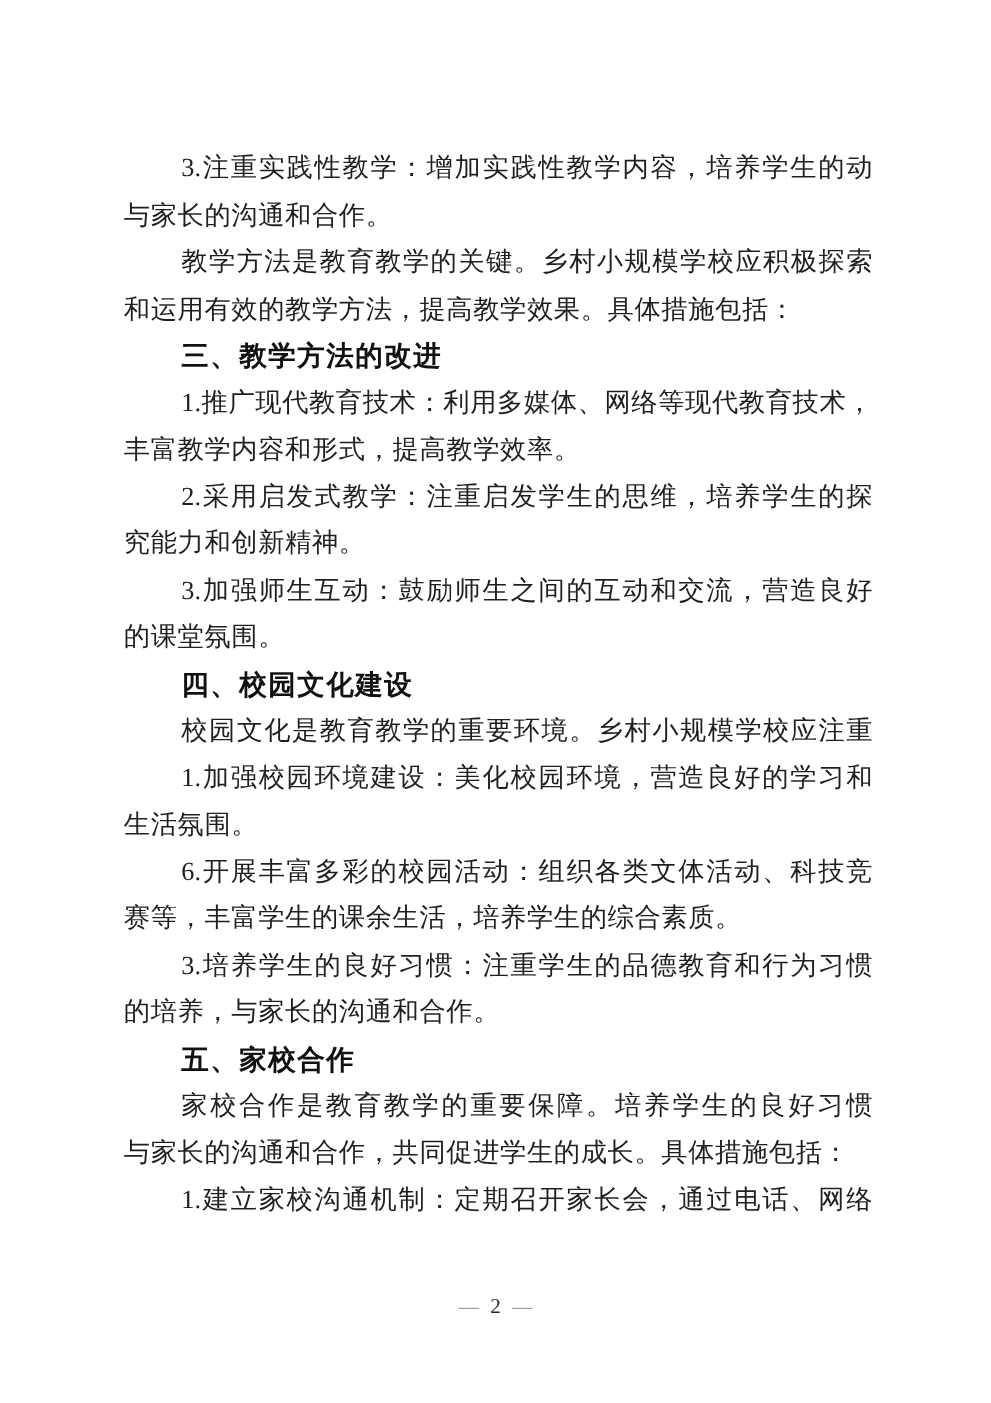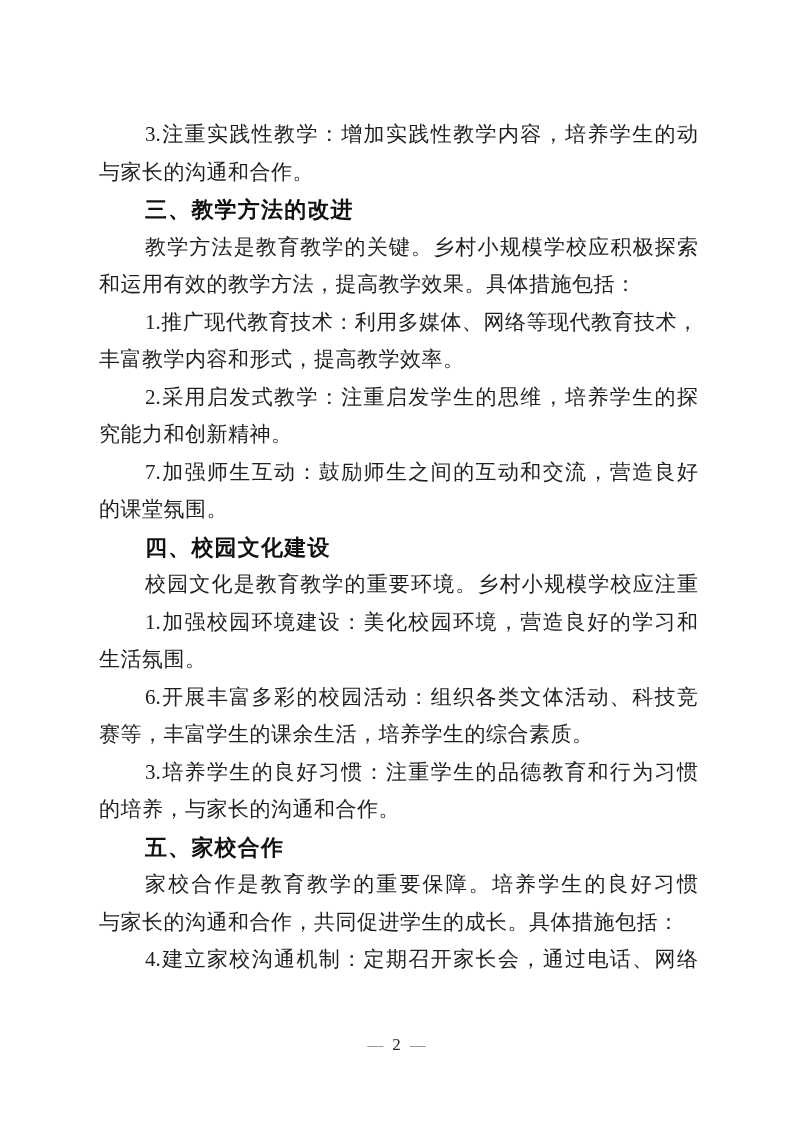--- a/index.html
+++ b/index.html
@@ -66,37 +66,37 @@
 </style>
 </head>
 <body>
 
 <div class="page">
   <div class="content" id="content">
       <div class="block paragraph">
         <div class="line indent fill">3.注重实践性教学：增加实践性教学内容，培养学生的动</div>
         <div class="line">与家长的沟通和合作。</div>
       </div>
-      <div class="block heading">
-        <div class="line indent">三、教学方法的改进</div>
-      </div>
       <div class="block paragraph">
         <div class="line indent fill">教学方法是教育教学的关键。乡村小规模学校应积极探索</div>
         <div class="line">和运用有效的教学方法，提高教学效果。具体措施包括：</div>
+      </div>
+      <div class="block heading">
+        <div class="line indent">三、教学方法的改进</div>
       </div>
       <div class="block paragraph">
         <div class="line indent fill">1.推广现代教育技术：利用多媒体、网络等现代教育技术，</div>
         <div class="line">丰富教学内容和形式，提高教学效率。</div>
       </div>
       <div class="block paragraph">
         <div class="line indent fill">2.采用启发式教学：注重启发学生的思维，培养学生的探</div>
         <div class="line">究能力和创新精神。</div>
       </div>
       <div class="block paragraph">
-        <div class="line indent fill">7.加强师生互动：鼓励师生之间的互动和交流，营造良好</div>
+        <div class="line indent fill">3.加强师生互动：鼓励师生之间的互动和交流，营造良好</div>
         <div class="line">的课堂氛围。</div>
       </div>
       <div class="block heading">
         <div class="line indent">四、校园文化建设</div>
       </div>
       <div class="block paragraph">
         <div class="line indent fill">校园文化是教育教学的重要环境。乡村小规模学校应注重</div>
       </div>
       <div class="block paragraph">
         <div class="line indent fill">1.加强校园环境建设：美化校园环境，营造良好的学习和</div>
@@ -111,19 +111,19 @@
         <div class="line">的培养，与家长的沟通和合作。</div>
       </div>
       <div class="block heading">
         <div class="line indent">五、家校合作</div>
       </div>
       <div class="block paragraph">
         <div class="line indent fill">家校合作是教育教学的重要保障。培养学生的良好习惯</div>
         <div class="line">与家长的沟通和合作，共同促进学生的成长。具体措施包括：</div>
       </div>
       <div class="block paragraph">
-        <div class="line indent fill">4.建立家校沟通机制：定期召开家长会，通过电话、网络</div>
+        <div class="line indent fill">1.建立家校沟通机制：定期召开家长会，通过电话、网络</div>
       </div>
     </div>
   <div class="footer">
     <span class="dash">—</span><span class="pagenum">2</span><span class="dash">—</span>
   </div>
 </div>
 
 </body></html>

